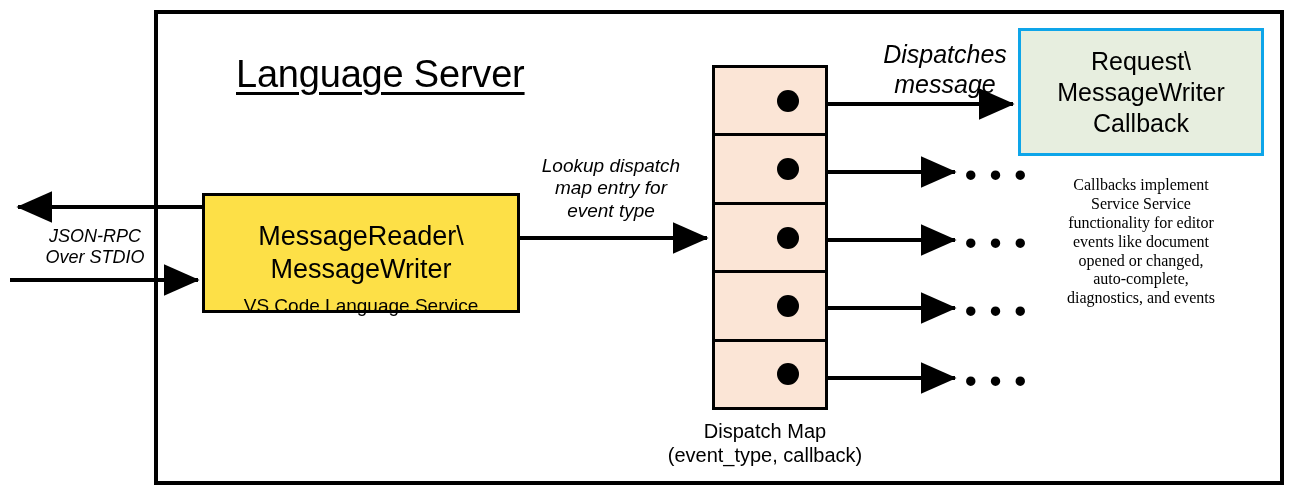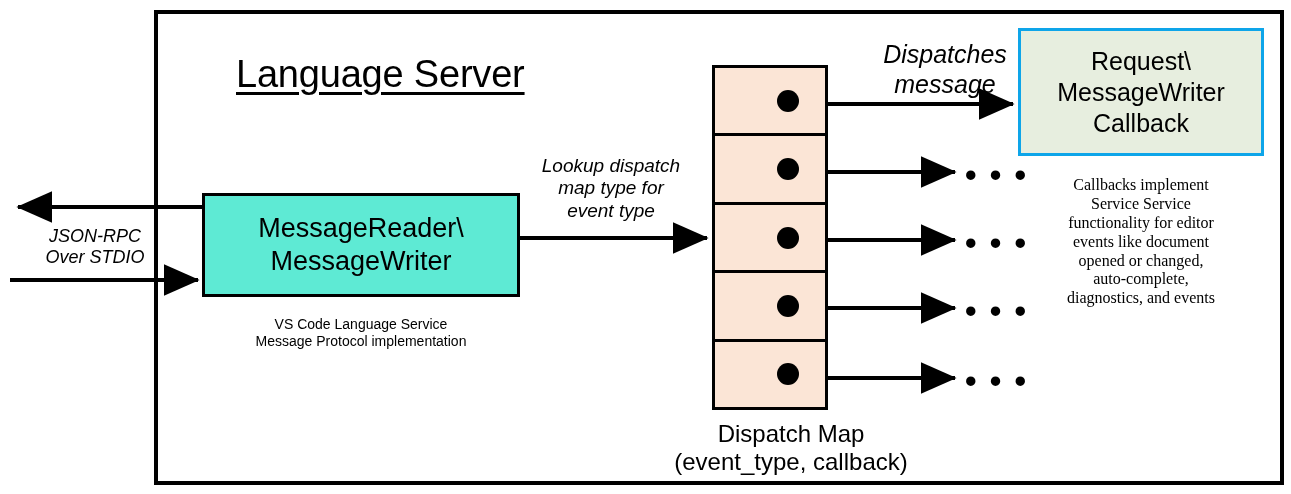--- a/index.html
+++ b/index.html
@@ -41,39 +41,39 @@
     text-decoration-thickness: 3px;
     letter-spacing: -0.2px;
   }
 
   
   #reader-box {
     position: absolute;
     left: 202px;
     top: 193px;
     width: 318px;
-    height: 104px;
-    background: #5eead4;
+    height: 120px;
+    background: #fde047;
     border: 3px solid #000000;
     box-sizing: border-box;
     display: flex;
     flex-direction: column;
     align-items: center;
     justify-content: center;
   }
   #reader-box .line {
     font-size: 27px;
     color: #000;
     line-height: 1.22;
   }
   #reader-caption {
     left: 202px;
-    top: 316px;
+    top: 295px;
     width: 318px;
-    font-size: 14px;
+    font-size: 19px;
   }
 
   
   #jsonrpc-label {
     left: 30px;
     top: 226px;
     width: 130px;
     font-size: 18px;
   }
 
@@ -117,24 +117,24 @@
     position: absolute;
     left: 62px;
     top: 50%;
     transform: translateY(-50%);
     width: 22px;
     height: 22px;
     border-radius: 50%;
     background: #000000;
   }
   #map-caption {
-    left: 673px;
+    left: 647px;
     top: 420px;
     width: 236px;
-    font-size: 24px;
+    font-size: 20px;
   }
 
   
   #callback-box {
     position: absolute;
     left: 1018px;
     top: 28px;
     width: 246px;
     height: 128px;
     background: #E7EEDF;
@@ -199,23 +199,23 @@
   </svg>
 
   <div class="txt" id="server-title">Language Server</div>
 
   <div class="txt center italic" id="jsonrpc-label"><span>JSON-RPC</span><br><span>Over STDIO</span></div>
 
   <div id="reader-box">
     <div class="line">MessageReader\</div>
     <div class="line">MessageWriter</div>
   </div>
-  <div class="txt center" id="reader-caption"><span>VS Code Language Service</span><br><span>Message Protocol implementation</span></div>
-
-  <div class="txt center italic" id="lookup-label"><span>Lookup dispatch</span><br><span>map type for</span><br><span>event type</span></div>
+  <div class="txt center" id="reader-caption"><span>VS Code Language Service</span><br></div>
+
+  <div class="txt center italic" id="lookup-label"><span>Lookup dispatch</span><br><span>map entry for</span><br><span>event type</span></div>
 
   <div class="txt center italic" id="dispatch-label"><span>Dispatches</span><br><span>message</span></div>
 
   <div id="dispatch-map">
     <div class="cell">
       <span class="dot"></span>
     </div>
     <div class="cell">
       <span class="dot"></span>
     </div>

